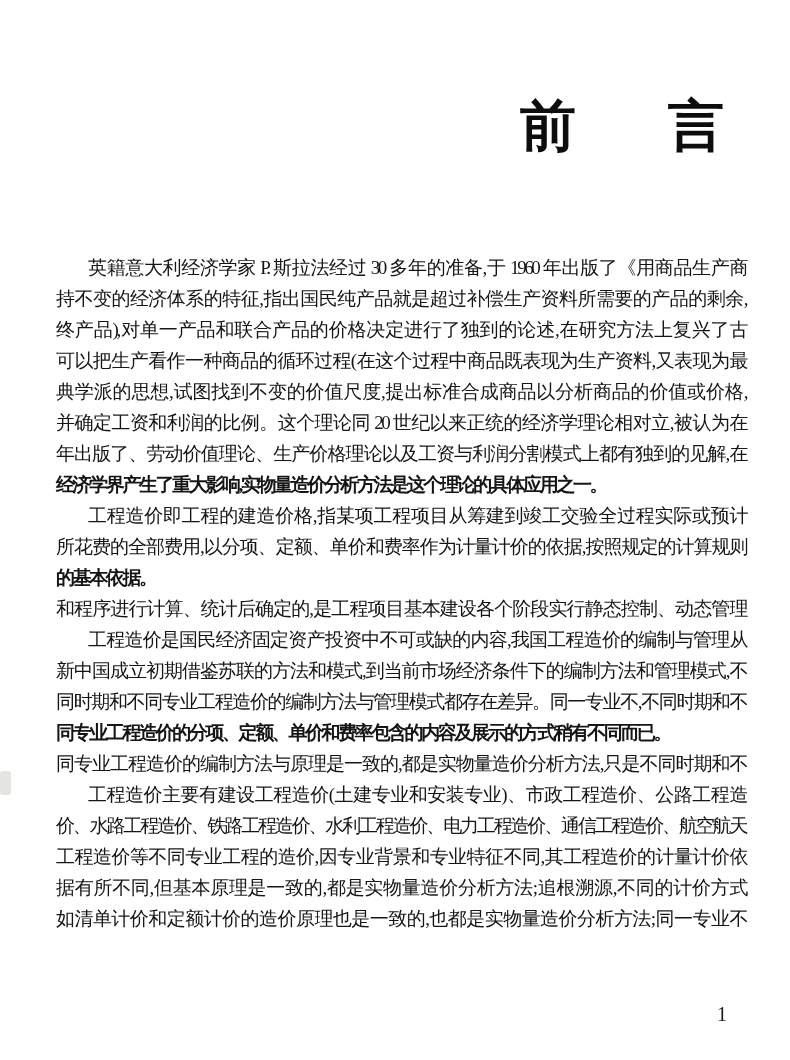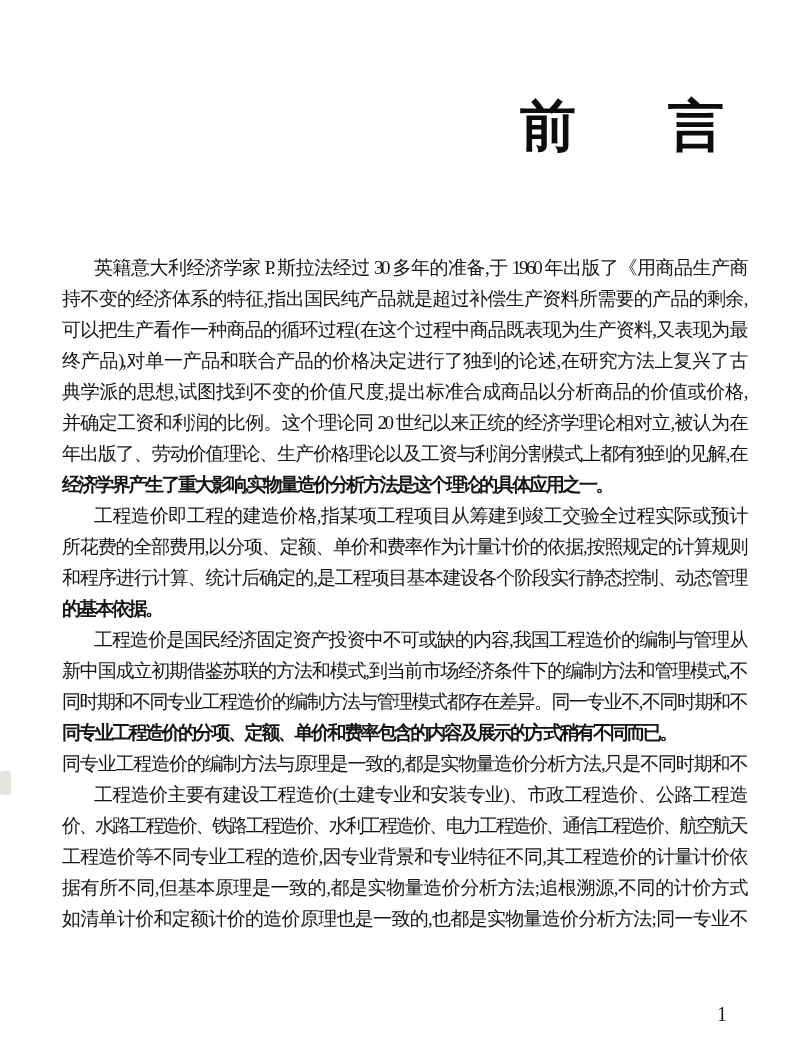--- a/index.html
+++ b/index.html
@@ -36,21 +36,20 @@
     font-size: 19px;
     line-height: 31px;
     letter-spacing: -2.4px;
     color: #151515;
     text-justify: inter-character;
   }
   .line {
     text-align: justify;
     text-align-last: justify;
     white-space: normal;
-    margin-left: 6px;
   }
   .line.first { padding-left: 32px; }
   .line.end { text-align-last: left; font-weight: bold; }
   .page-number {
     position: absolute;
     left: 717px;
     top: 1002px;
     font-size: 20px;
     line-height: 1.2;
     color: #1a1a1a;
@@ -70,33 +69,33 @@
 
 <div class="page">
 
   <div class="page-title">前　言</div>
 
   <div class="body-text">
 
     <div class="para">
       <div class="line first">英籍意大利经济学家 P. 斯拉法经过 30 多年的准备,于 1960 年出版了《用商品生产商</div>
       <div class="line">持不变的经济体系的特征,指出国民纯产品就是超过补偿生产资料所需要的产品的剩余,</div>
+      <div class="line">终产品),对单一产品和联合产品的价格决定进行了独到的论述,在研究方法上复兴了古</div>
       <div class="line">可以把生产看作一种商品的循环过程(在这个过程中商品既表现为生产资料,又表现为最</div>
-      <div class="line">终产品),对单一产品和联合产品的价格决定进行了独到的论述,在研究方法上复兴了古</div>
       <div class="line">典学派的思想,试图找到不变的价值尺度,提出标准合成商品以分析商品的价值或价格,</div>
       <div class="line">并确定工资和利润的比例。这个理论同 20 世纪以来正统的经济学理论相对立,被认为在</div>
       <div class="line">年出版了、劳动价值理论、生产价格理论以及工资与利润分割模式上都有独到的见解,在</div>
       <div class="line end">经济学界产生了重大影响,实物量造价分析方法是这个理论的具体应用之一。</div>
     </div>
 
     <div class="para">
       <div class="line first">工程造价即工程的建造价格,指某项工程项目从筹建到竣工交验全过程实际或预计</div>
       <div class="line">所花费的全部费用,以分项、定额、单价和费率作为计量计价的依据,按照规定的计算规则</div>
+      <div class="line end">的基本依据。</div>
       <div class="line">和程序进行计算、统计后确定的,是工程项目基本建设各个阶段实行静态控制、动态管理</div>
-      <div class="line end">的基本依据。</div>
     </div>
 
     <div class="para">
       <div class="line first">工程造价是国民经济固定资产投资中不可或缺的内容,我国工程造价的编制与管理从</div>
       <div class="line">新中国成立初期借鉴苏联的方法和模式,到当前市场经济条件下的编制方法和管理模式,不</div>
       <div class="line">同时期和不同专业工程造价的编制方法与管理模式都存在差异。同一专业不,不同时期和不</div>
       <div class="line end">同专业工程造价的分项、定额、单价和费率包含的内容及展示的方式稍有不同而已。</div>
       <div class="line">同专业工程造价的编制方法与原理是一致的,都是实物量造价分析方法,只是不同时期和不</div>
     </div>
 

